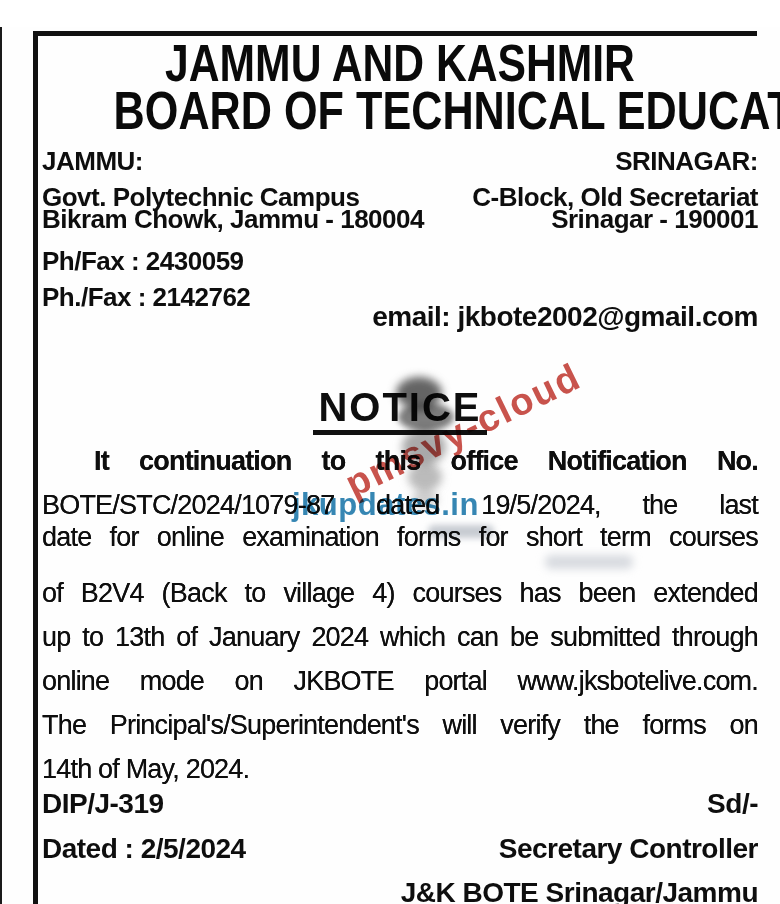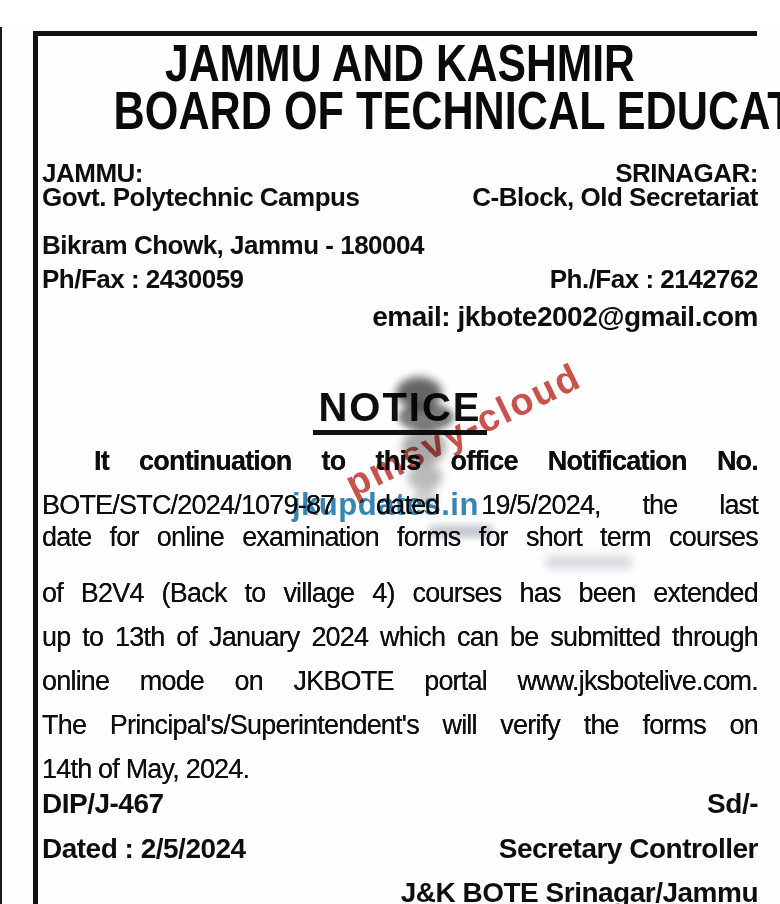--- a/index.html
+++ b/index.html
@@ -36,24 +36,24 @@
     line-height: 1; color: #0a0a0a;
   }
   .title1 { top: 10px; font-size: 52px; transform: scaleX(0.82); }
   .title2 { top: 56px; font-size: 54px; transform: scaleX(0.80); }
   .addr-row {
     position: absolute; left: 0; width: 100%;
     display: flex; justify-content: space-between;
     font-weight: bold; font-size: 26px; letter-spacing: -0.5px;
     line-height: 36px; white-space: nowrap;
   }
-  .addr-r1 { top: 128px; }
+  .addr-r1 { top: 116px; }
   .addr-r2 { top: 152px; }
-  .addr-r3 { top: 200px; text-align: right; }
-  .addr-r4 { top: 234px; }
+  .addr-r3 { top: 174px; text-align: right; }
+  .addr-r4 { top: 216px; flex-direction: column; }
   .email-line {
     position: absolute; left: 0; top: 274px; width: 100%;
     text-align: right; font-weight: bold; font-size: 28px;
     letter-spacing: -0.5px;
   }
   .notice-wrap {
     position: absolute; left: 0; top: 360px; width: 100%;
     text-align: center;
   }
   .notice-head {
@@ -120,20 +120,21 @@
     <div class="addr-row addr-r1">
       <span>JAMMU:</span>
       <span>SRINAGAR:</span>
     </div>
     <div class="addr-row addr-r2">
       <span>Govt. Polytechnic Campus</span>
       <span>C-Block, Old Secretariat</span>
     </div>
     <div class="addr-row addr-r3">
       <span>Bikram Chowk, Jammu - 180004</span>
+      <span>Srinagar - 190001</span>
     </div>
     <div class="addr-row addr-r4">
       <span>Ph/Fax : 2430059</span>
       <span>Ph./Fax : 2142762</span>
     </div>
 
     <div class="email-line">email: jkbote2002@gmail.com</div>
 
     <div class="notice-wrap">
       <span class="notice-head">NOTICE</span>
@@ -144,21 +145,21 @@
       <div class="bline" style="top:44px">BOTE/STC/2024/1079-87 dated 19/5/2024, the last</div>
       <div class="bline" style="top:76px">date for online examination forms for short term courses</div>
       <div class="bline" style="top:132px">of B2V4 (Back to village 4) courses has been extended</div>
       <div class="bline" style="top:176px">up to 13th of January 2024 which can be submitted through</div>
       <div class="bline" style="top:220px">online mode on JKBOTE portal www.jksbotelive.com.</div>
       <div class="bline" style="top:264px">The Principal's/Superintendent's will verify the forms on</div>
       <div class="bline last" style="top:308px">14th of May, 2024.</div>
     </div>
 
     <div class="footer-row footer-r1">
-      <span>DIP/J-467</span>
+      <span>DIP/J-319</span>
       <span>Sd/-</span>
     </div>
     <div class="footer-row footer-r2">
       <span>Dated : 2/5/2024</span>
       <span>Secretary Controller</span>
     </div>
     <div class="footer-row footer-r3">
       <span>J&amp;K BOTE Srinagar/Jammu</span>
     </div>
 

